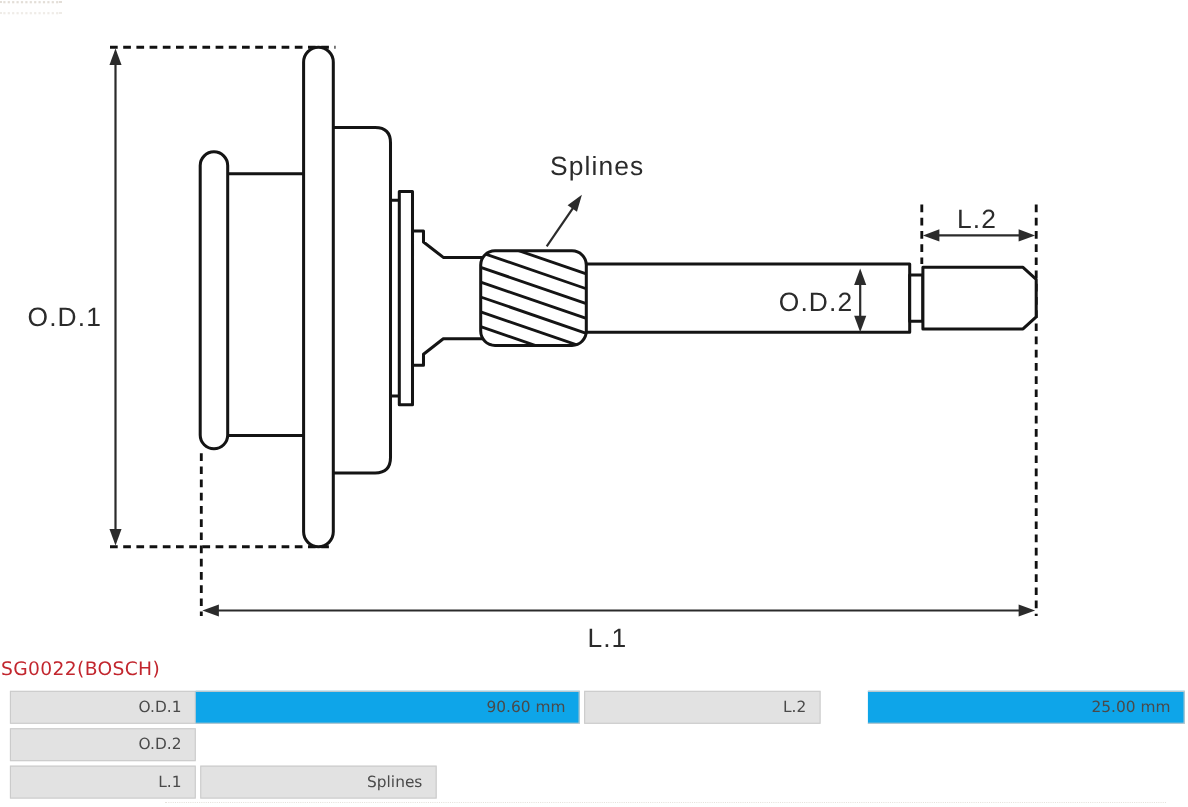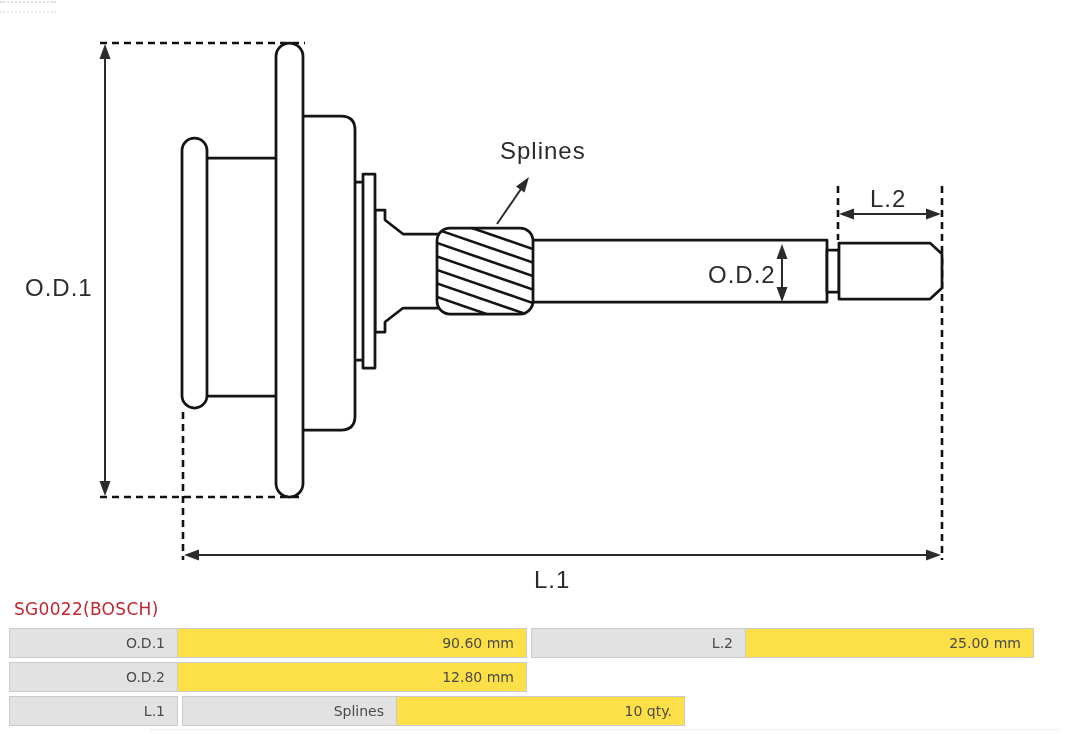--- a/index.html
+++ b/index.html
@@ -11,33 +11,33 @@
   
   .drawing{position:absolute;left:0;top:0;}
   .ext{stroke:#111;stroke-width:2.6;fill:none;stroke-dasharray:7 5;}
   .part{fill:#fff;stroke:#141414;stroke-width:2.75;stroke-linejoin:round;}
   .part-line{fill:none;stroke:#141414;stroke-width:2.75;}
   .hatch{fill:none;stroke:#141414;stroke-width:2.6;}
   .dim{stroke:#2b2b2b;stroke-width:2;fill:none;}
   .ah{fill:#2b2b2b;stroke:none;}
   .lbl{font-family:"Liberation Sans",sans-serif;font-size:24px;fill:#2b2b2b;letter-spacing:1px;}
   
-  .pn{position:absolute;left:14px;top:599px;font:17px "DejaVu Sans",sans-serif;
+  .pn{position:absolute;left:1px;top:599px;font:17px "DejaVu Sans",sans-serif;
       letter-spacing:.3px;color:#c2262e;}
   
   .spec{position:absolute;left:9px;top:628px;}
   .row{display:flex;height:30px;margin-bottom:4px;}
   .cell{box-sizing:border-box;border:1px solid #cbcbcb;display:flex;align-items:center;
-        justify-content:flex-end;padding-right:12px;background:#fde047;
+        justify-content:flex-end;padding-right:12px;background:#0ea5e9;
         font:14px "DejaVu Sans",sans-serif;color:#4a4a4a;}
   .lblc{background:#e2e2e2;}
   .w1{width:169px;}
   .w2{width:349px;border-left:none;}
   .w3{width:215px;margin-left:4px;}
-  .w4{width:288px;border-left:none;}
+  .w4{width:288px;border-left:none;margin-left:43px;}
   .bottom-noise{position:absolute;left:150px;top:729px;width:910px;height:0;
       border-top:1px dotted #e6e2dc;}
 </style>
 </head>
 <body>
 
 <div class="page">
 
   <div class="wm"></div>
 
@@ -115,23 +115,21 @@
 
   <div class="spec">
     <div class="row">
       <div class="cell lblc w1">O.D.1</div>
       <div class="cell w2">90.60 mm</div>
       <div class="cell lblc w3">L.2</div>
       <div class="cell w4">25.00 mm</div>
     </div>
     <div class="row">
       <div class="cell lblc w1">O.D.2</div>
-      <div class="cell w2">12.80 mm</div>
     </div>
     <div class="row">
       <div class="cell lblc w1">L.1</div>
       <div class="cell lblc w3">Splines</div>
-      <div class="cell w4">10 qty.</div>
     </div>
   </div>
 
   <div class="bottom-noise"></div>
 </div>
 
 </body></html>

